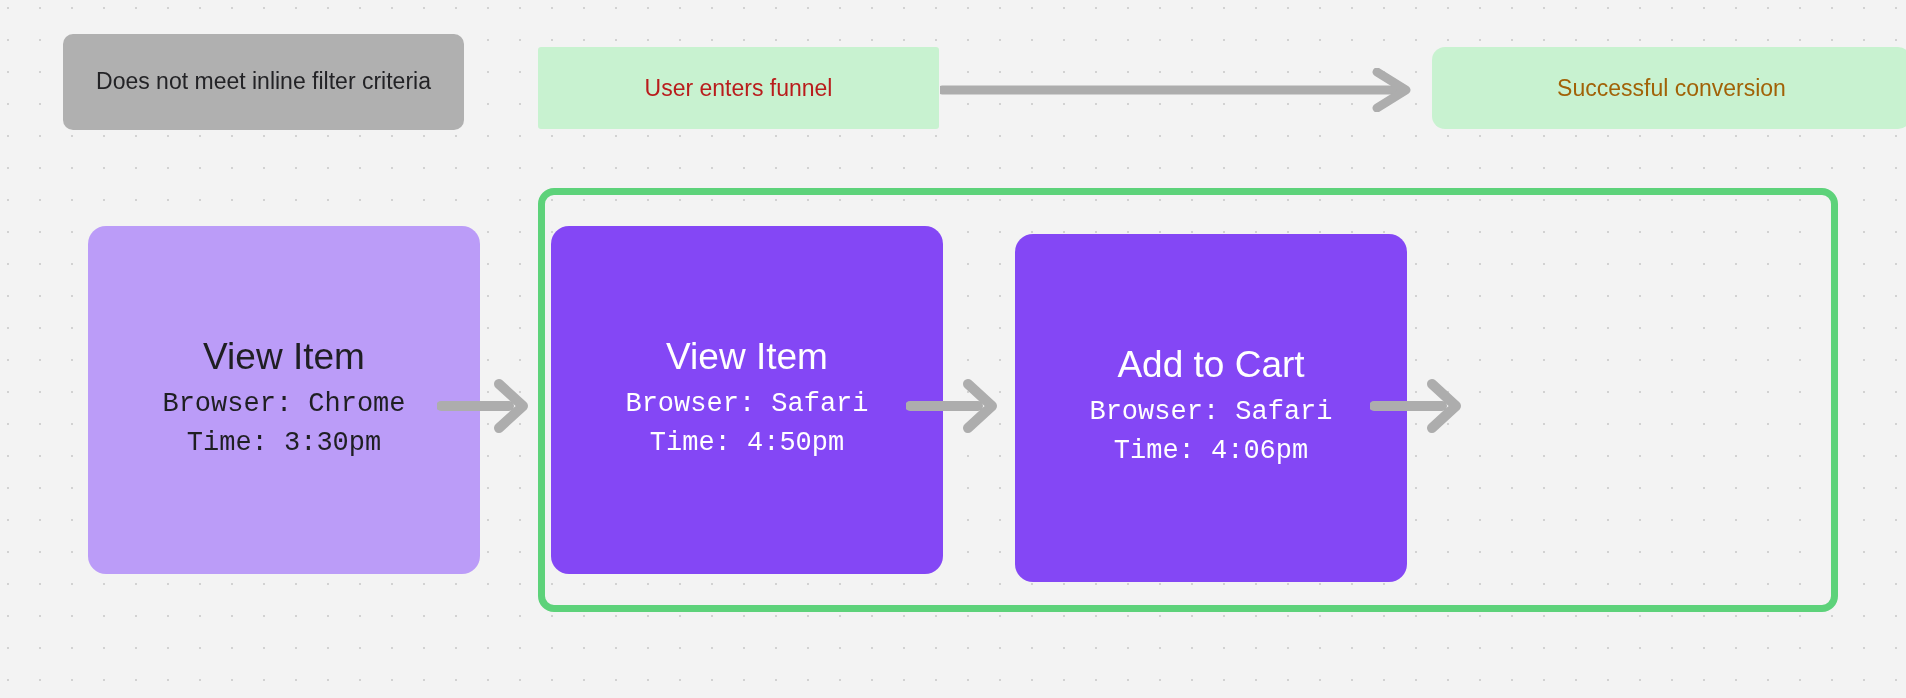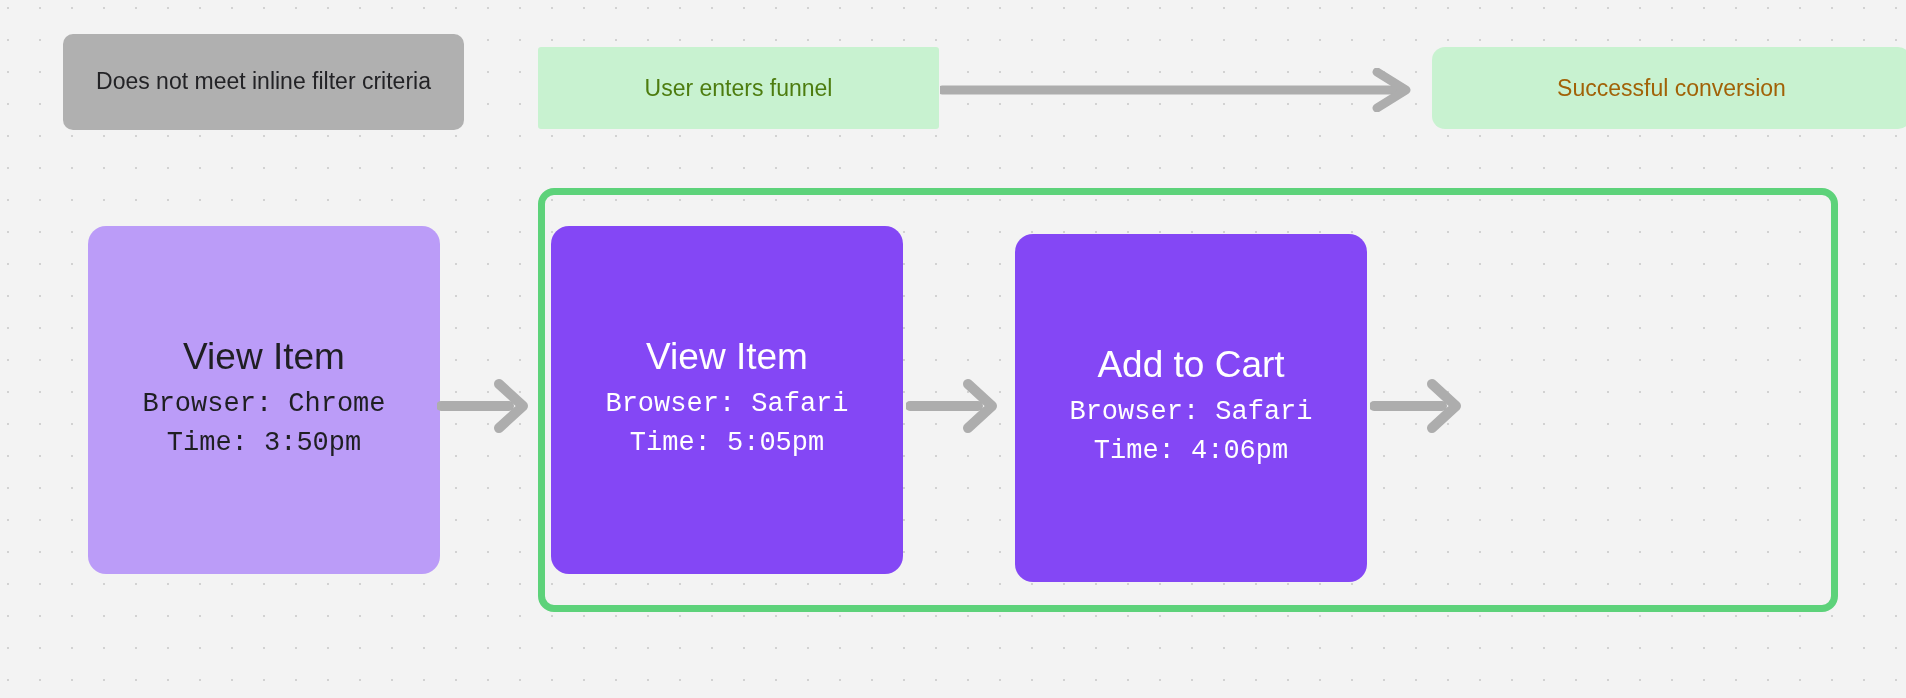--- a/index.html
+++ b/index.html
@@ -50,21 +50,21 @@
     left: 538px;
     top: 47px;
     width: 401px;
     height: 82px;
     background: #c8f2d0;
     border-radius: 3px;
     display: flex;
     align-items: center;
     justify-content: center;
     text-align: center;
-    color: #4d7c0f;
+    color: #b91c1c;
     font-size: 23px;
   }
 
   .legend-success {
     position: absolute;
     left: 1432px;
     top: 47px;
     width: 479px;
     height: 82px;
     background: #c8f2d0;
@@ -94,21 +94,21 @@
     top: 188px;
     width: 1300px;
     height: 424px;
     border: 7px solid #5dd27a;
     border-radius: 16px;
   }
 
   
   .card {
     position: absolute;
-    width: 352px;
+    width: 392px;
     height: 348px;
     border-radius: 18px;
     display: flex;
     flex-direction: column;
     align-items: center;
     justify-content: center;
     text-align: center;
     padding: 0 0;
   }
 
@@ -154,34 +154,34 @@
   <svg class="arrow arrow-legend" viewBox="0 0 492 44">
     <line x1="2" y1="22" x2="455" y2="22" stroke="#adadad" stroke-width="9" stroke-linecap="round"></line>
     <polyline points="437,4 466,22 437,40" fill="none" stroke="#adadad" stroke-width="9" stroke-linecap="round" stroke-linejoin="round"></polyline>
   </svg>
 
   <div class="legend-success">Successful conversion</div>
 
   <div class="card card-excluded">
     <div class="card-title">View Item</div>
     <div class="card-detail">Browser: Chrome</div>
-    <div class="card-detail">Time: 3:50pm</div>
+    <div class="card-detail">Time: 3:30pm</div>
   </div>
 
   <svg class="arrow arrow-a1" viewBox="0 0 98 56">
     <line x1="4" y1="28" x2="72" y2="28" stroke="#adadad" stroke-width="10" stroke-linecap="round"></line>
     <polyline points="62,6 86,28 62,50" fill="none" stroke="#adadad" stroke-width="10" stroke-linecap="round" stroke-linejoin="round"></polyline>
   </svg>
 
   <div class="funnel-group"></div>
 
   <div class="card card-step card-step-1">
     <div class="card-title">View Item</div>
     <div class="card-detail">Browser: Safari</div>
-    <div class="card-detail">Time: 5:05pm</div>
+    <div class="card-detail">Time: 4:50pm</div>
   </div>
 
   <svg class="arrow arrow-a2" viewBox="0 0 98 56">
     <line x1="4" y1="28" x2="72" y2="28" stroke="#adadad" stroke-width="10" stroke-linecap="round"></line>
     <polyline points="62,6 86,28 62,50" fill="none" stroke="#adadad" stroke-width="10" stroke-linecap="round" stroke-linejoin="round"></polyline>
   </svg>
 
   <div class="card card-step card-step-2">
     <div class="card-title">Add to Cart</div>
     <div class="card-detail">Browser: Safari</div>

